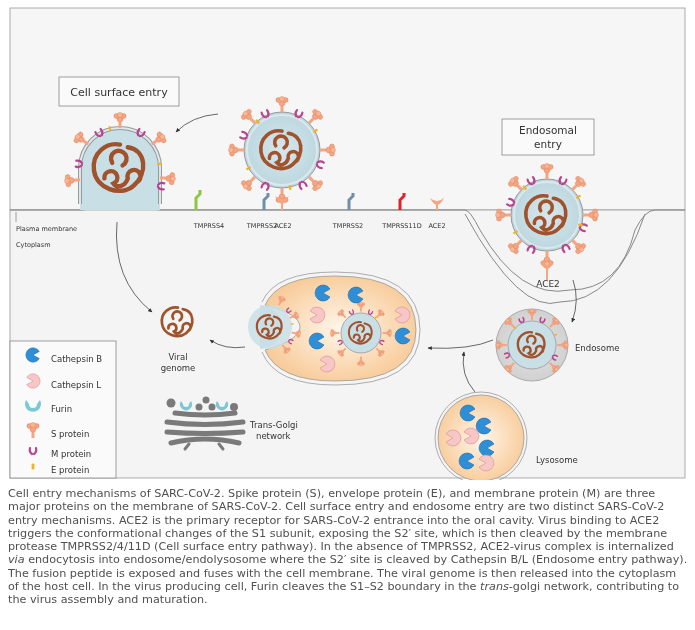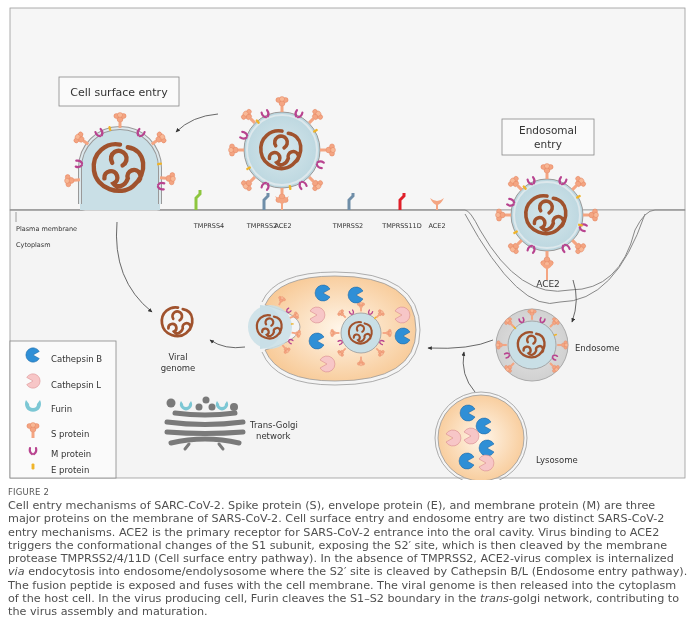--- a/index.html
+++ b/index.html
@@ -312,15 +312,14 @@
     <text class="lbl" x="51" y="362" font-size="8.5">Cathepsin B</text>
     <text class="lbl" x="51" y="388" font-size="8.5">Cathepsin L</text>
     <text class="lbl" x="51" y="412" font-size="8.5">Furin</text>
     <text class="lbl" x="51" y="437" font-size="8.5">S protein</text>
     <text class="lbl" x="51" y="457" font-size="8.5">M protein</text>
     <text class="lbl" x="51" y="473" font-size="8.5">E protein</text>
   </g>
 </svg>
 
 <div id="caption">
-  <div id="fig-label">FIGURE 2</div>
   <div id="fig-text"><span>Cell entry mechanisms of SARC-CoV-2. Spike protein (S), envelope protein (E), and membrane protein (M) are three major proteins on the membrane of SARS-CoV-2. Cell surface entry and endosome entry are two distinct SARS-CoV-2 entry mechanisms. ACE2 is the primary receptor for SARS-CoV-2 entrance into the oral cavity. Virus binding to ACE2 triggers the conformational changes of the S1 subunit, exposing the S2′ site, which is then cleaved by the membrane protease TMPRSS2/4/11D (Cell surface entry pathway). In the absence of TMPRSS2, ACE2-virus complex is internalized </span><em>via</em><span> endocytosis into endosome/endolysosome where the S2′ site is cleaved by Cathepsin B/L (Endosome entry pathway). The fusion peptide is exposed and fuses with the cell membrane. The viral genome is then released into the cytoplasm of the host cell. In the virus producing cell, Furin cleaves the S1–S2 boundary in the </span><em>trans</em><span>-golgi network, contributing to the virus assembly and maturation.</span></div>
 </div>
 
 </body></html>

